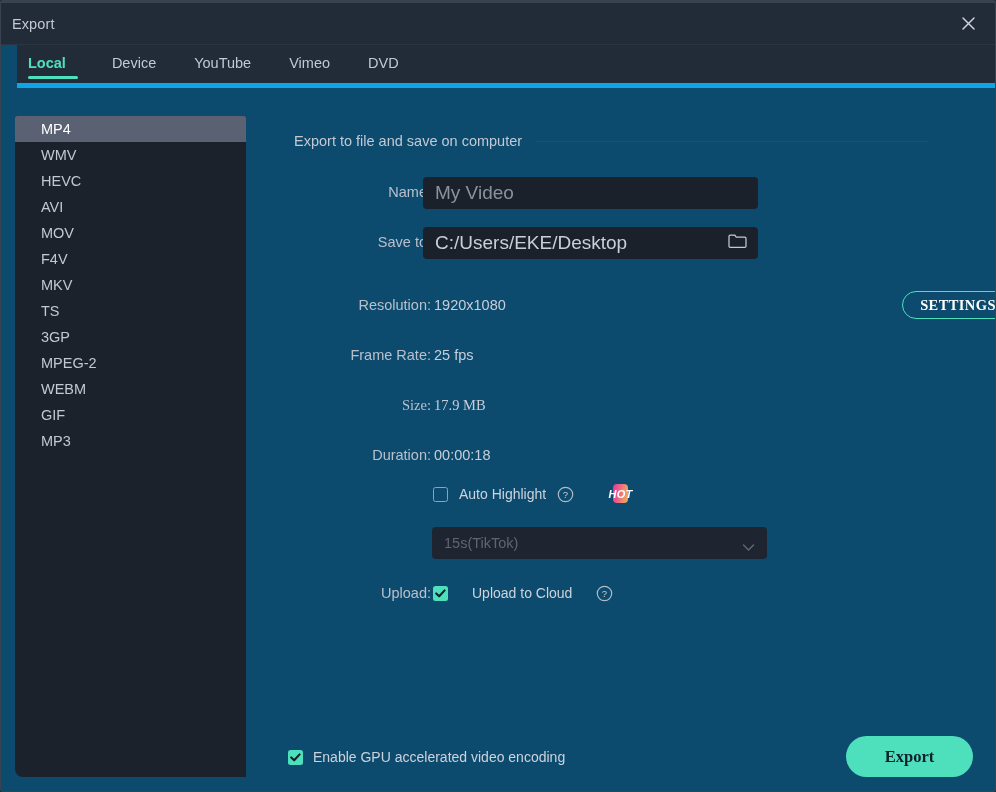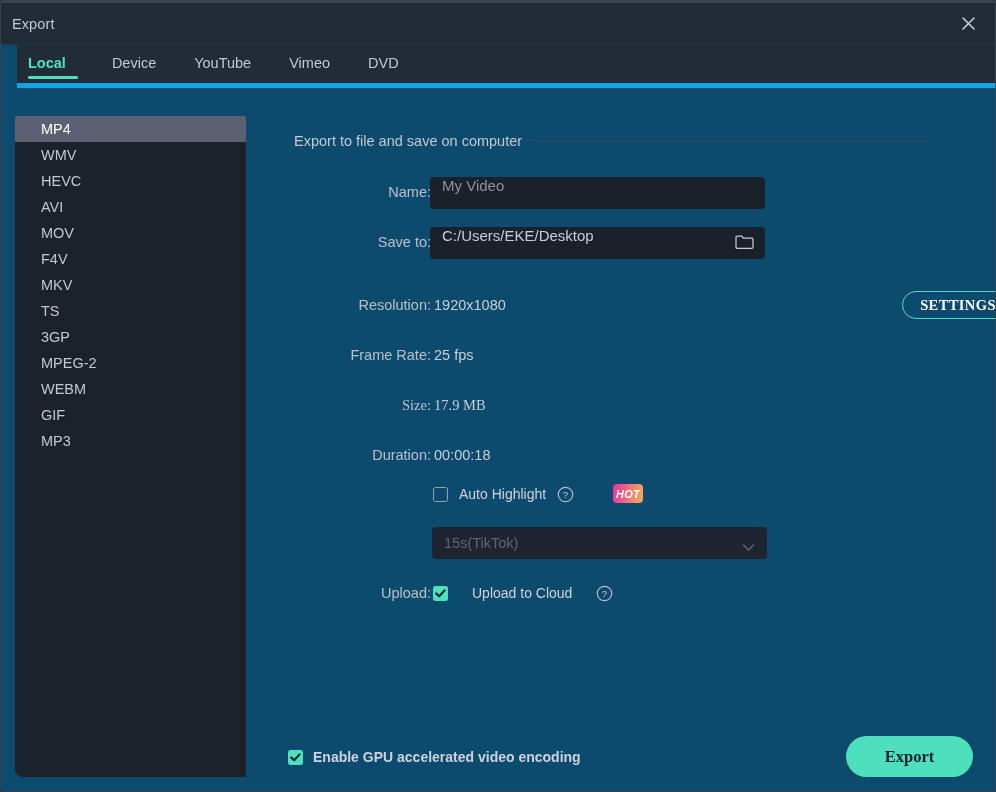--- a/index.html
+++ b/index.html
@@ -171,29 +171,29 @@
     position: absolute;
     left: 188px;
     font-size: 14.5px;
     color: #c8ced8;
     text-align: right;
   }
 
   
   .field {
     position: absolute;
-    left: 184px;
+    left: 177px;
     width: 335px;
     height: 32px;
     background: #1a212b;
     border-radius: 4px;
     display: flex;
-    align-items: flex-start;
+    align-items: center;
     padding: 0 12px;
-    font-size: 15px;
+    font-size: 19px;
     cursor: text;
   }
   .field .val { color: #c9cfd9; }
   .field .ph  { color: #8a929e; }
 
   #saveto-field { padding-right: 44px; }
 
   #folder-icon-btn {
     position: absolute;
     right: 8px; top: 5px;
@@ -222,21 +222,21 @@
     font-weight: bold;
     font-size: 14.5px;
     color: #ffffff;
     letter-spacing: 0.4px;
   }
 
   
   #hot-badge {
     position: absolute;
     left: 367px;
-    width: 30px; height: 19px;
+    width: 15px; height: 19px;
     border-radius: 4px;
     background: linear-gradient(100deg, #e9359b 0%, #ec5b8a 35%, #ef8f6a 70%, #f0ab55 100%);
     display: flex;
     align-items: center;
     justify-content: center;
   }
   #hot-label {
     font-size: 11px;
     font-weight: bold;
     font-style: italic;
@@ -290,21 +290,20 @@
     right: 12px; top: 11px;
   }
 
   
   #gpu-row {
     position: absolute;
     left: 42px; top: 633px;
     display: flex;
     align-items: center;
     gap: 10px;
-    font-weight: bold;
   }
 
   #export-button {
     position: absolute;
     left: 600px; top: 620px;
     width: 127px; height: 41px;
     background: #4ee0bd;
     border-radius: 21px;
     display: flex;
     align-items: center;

